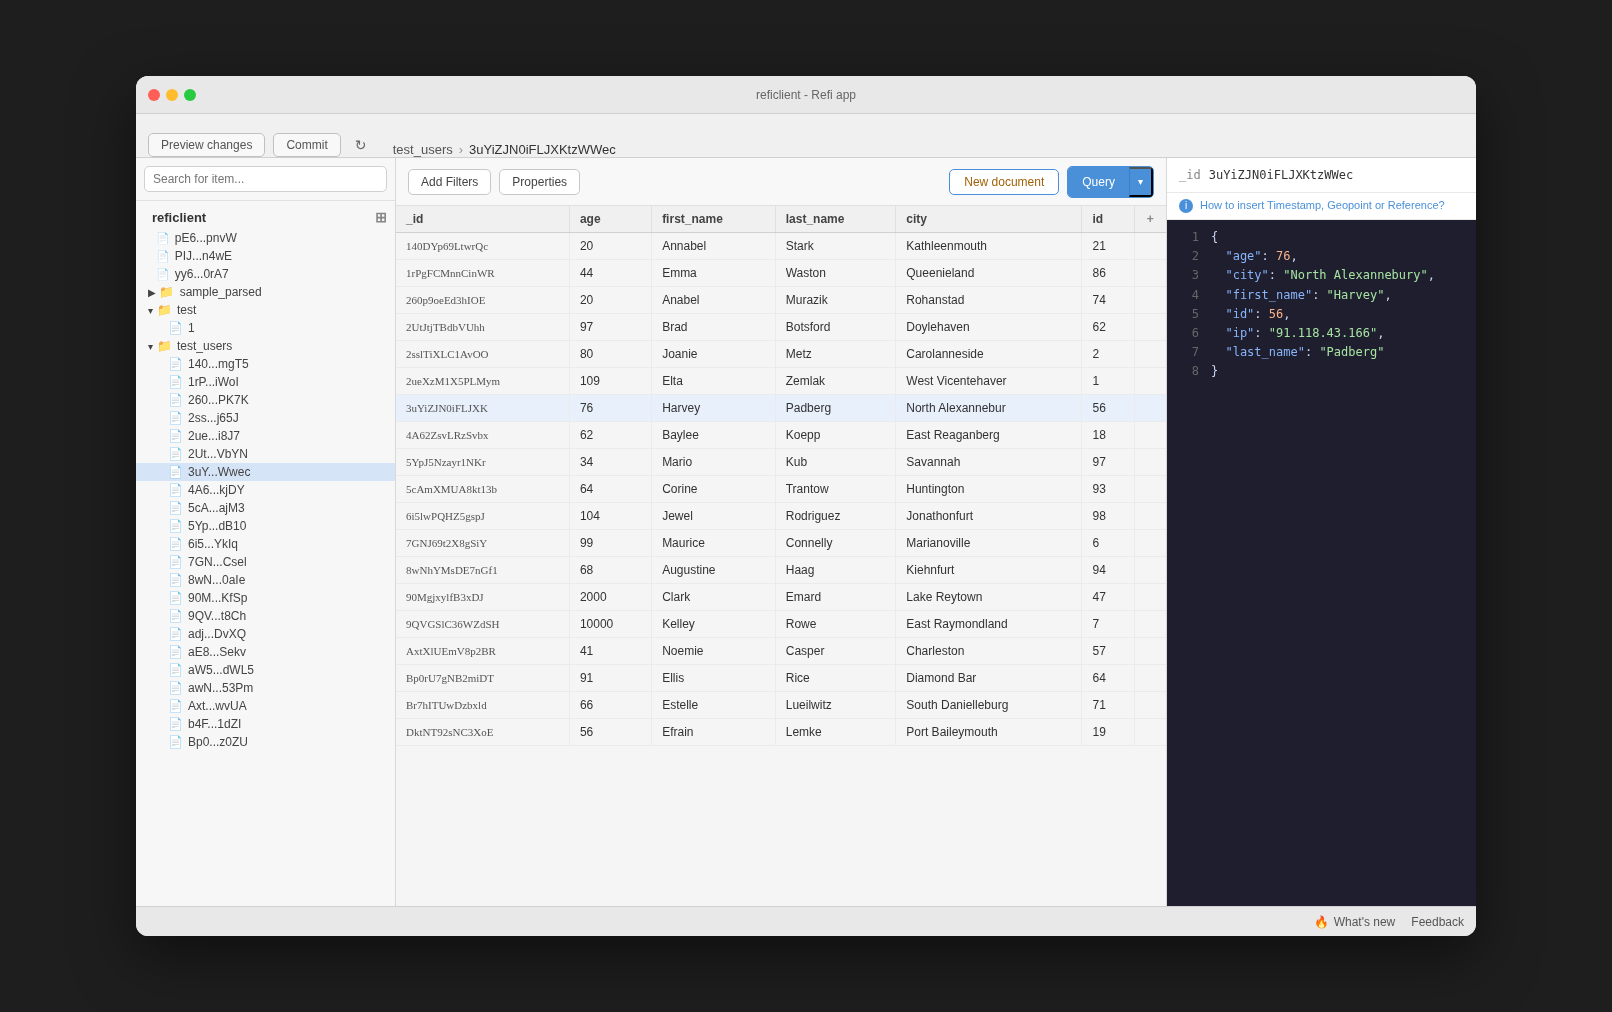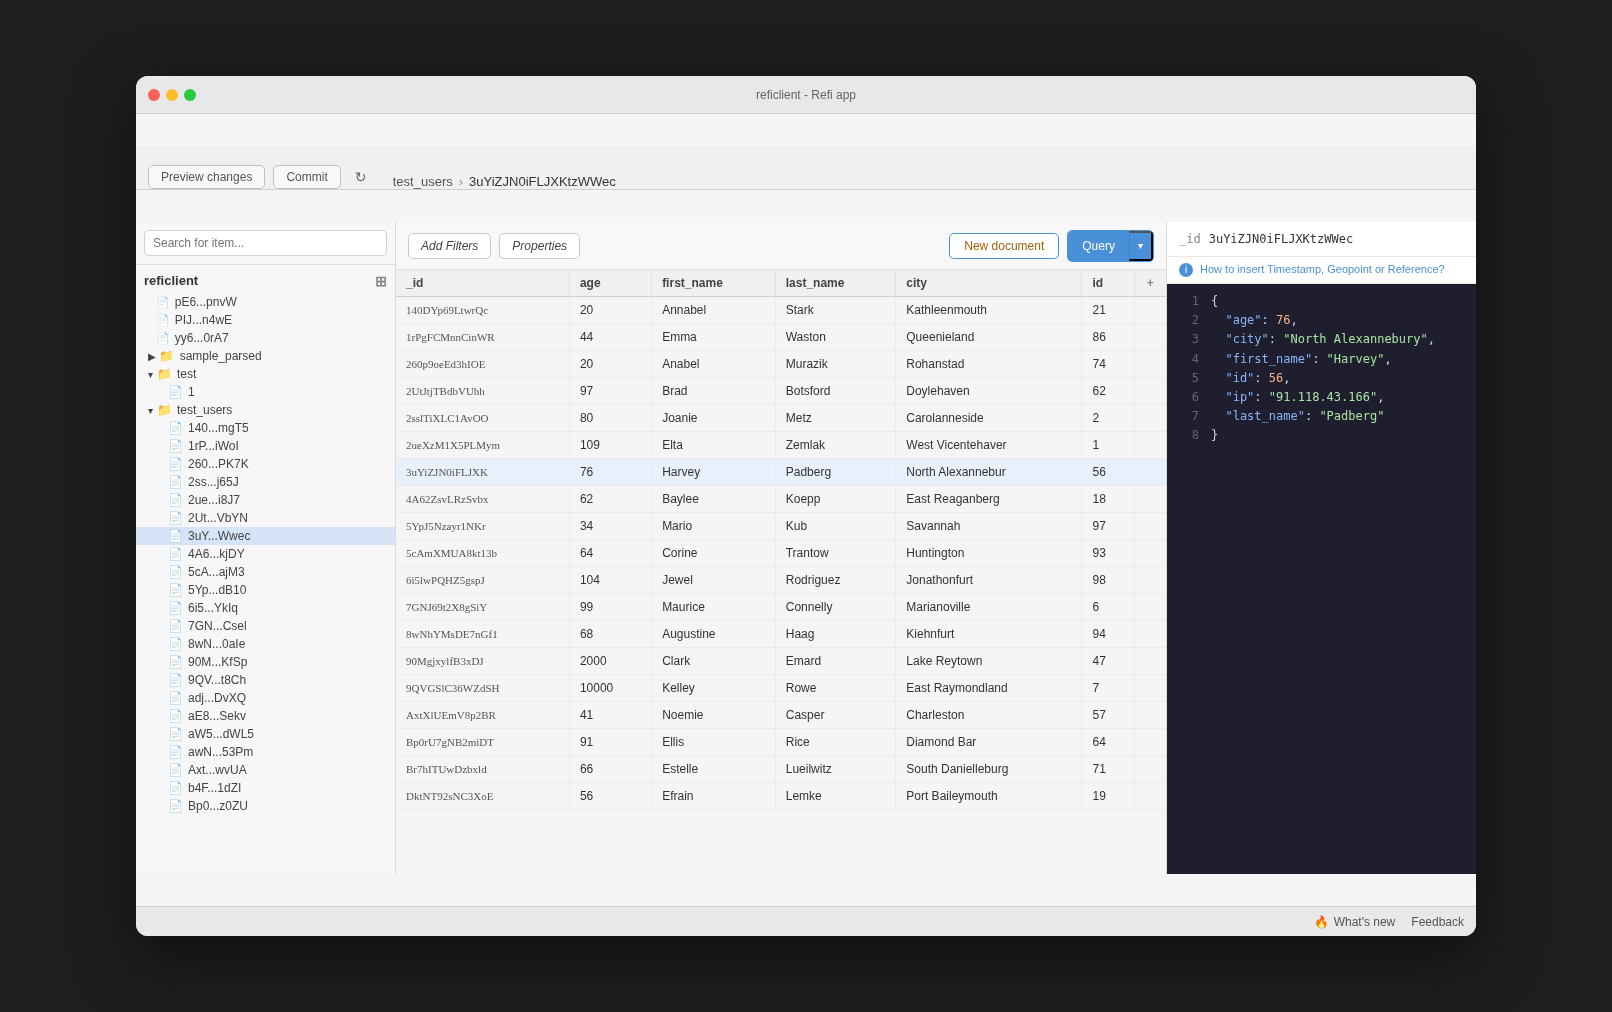--- a/index.html
+++ b/index.html
@@ -18,21 +18,20 @@
       background: #f5f5f5;
       border-radius: 12px;
       overflow: hidden;
       position: absolute;
       top: 50%;
       left: 50%;
       transform: translate(-50%, -50%);
       box-shadow: 0 20px 60px rgba(0,0,0,0.5);
       display: flex;
       flex-direction: column;
-      gap: 32px;
     }
     
     .titlebar {
       height: 38px;
       background: #e8e8e8;
       display: flex;
       align-items: center;
       padding: 0 12px;
       border-bottom: 1px solid #d0d0d0;
       position: relative;
@@ -133,24 +132,26 @@
       color: #999;
       outline: none;
     }
     .sidebar-tree {
       flex: 1;
       overflow-y: auto;
       padding: 4px 0;
     }
     .tree-root {
       display: flex;
+      align-items: center;
       padding: 4px 8px;
       font-weight: 600;
       font-size: 13px;
       color: #333;
+      margin-left: 8px;
     }
     .add-icon {
       margin-left: auto;
       color: #888;
       cursor: pointer;
       font-size: 14px;
     }
     .tree-item {
       display: flex;
       align-items: center;
@@ -202,21 +203,20 @@
       gap: 8px;
     }
     .data-btn {
       padding: 5px 12px;
       border: 1px solid #c8c8c8;
       background: white;
       border-radius: 5px;
       font-size: 12px;
       color: #444;
       cursor: pointer;
-      font-style: italic;
     }
     .new-doc-btn {
       margin-left: auto;
       padding: 5px 14px;
       border: 1px solid #4a90d9;
       background: white;
       border-radius: 5px;
       font-size: 12px;
       color: #a16207;
       cursor: pointer;

